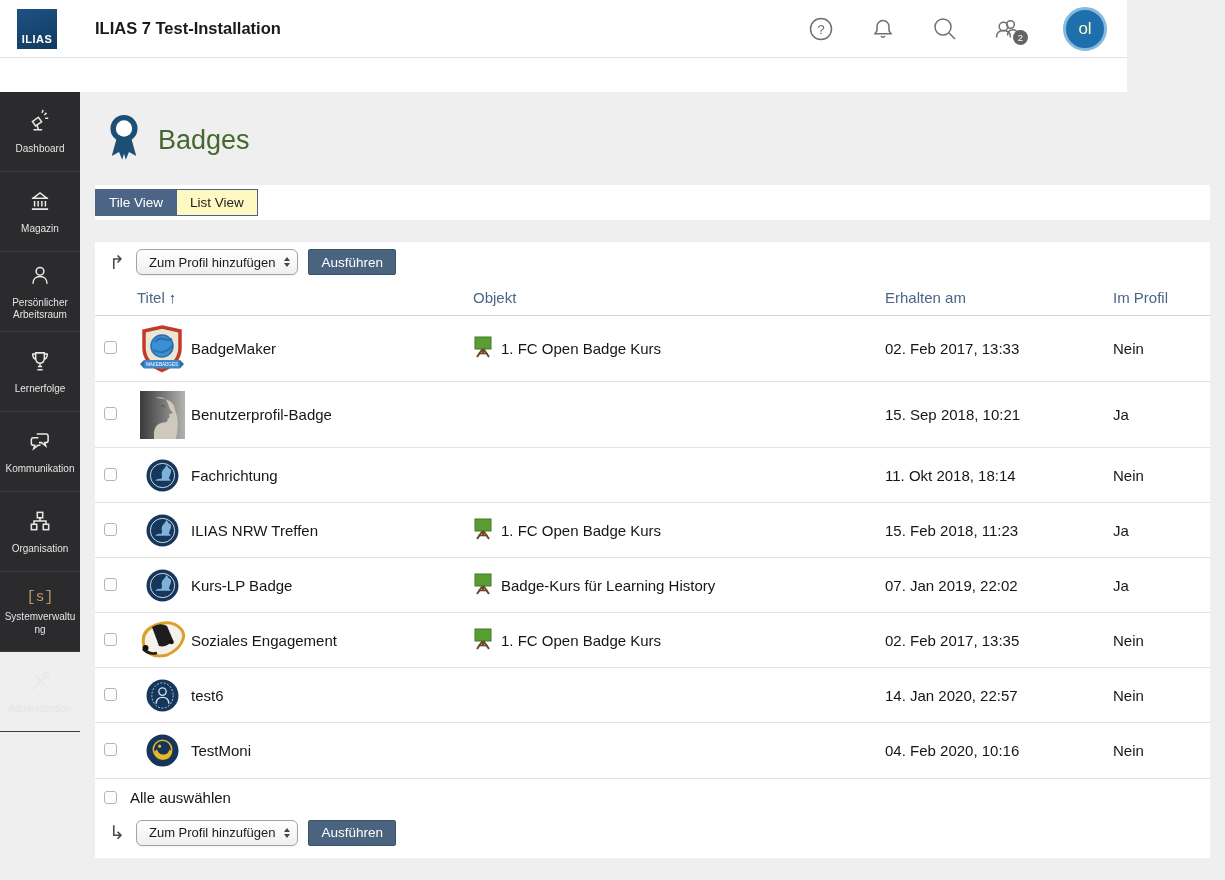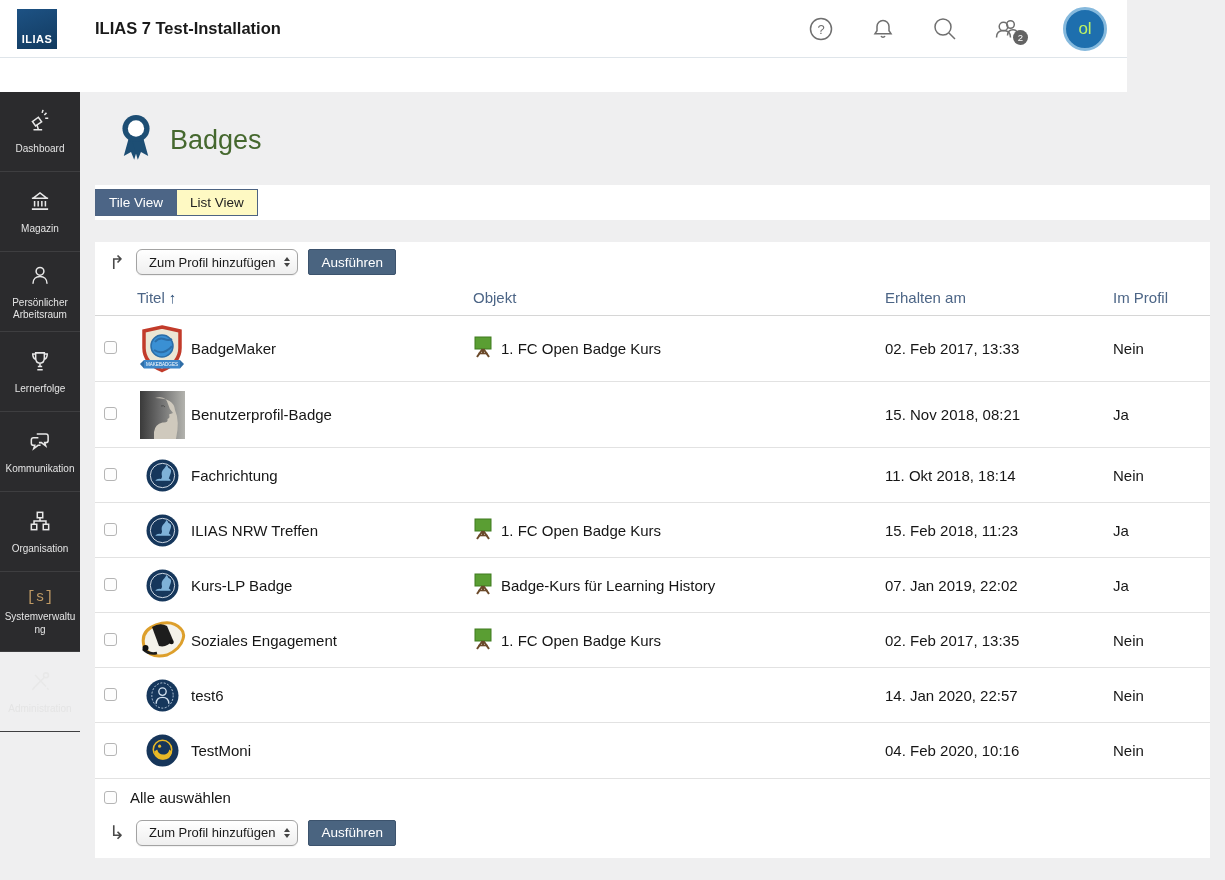--- a/index.html
+++ b/index.html
@@ -12,33 +12,33 @@
   .logo { width:40px; height:40px; margin-left:17px; background:linear-gradient(160deg,#1d5284,#123a5f);
     display:flex; align-items:flex-end; justify-content:center; }
   .logo span { color:#fff; font-weight:bold; font-size:11px; letter-spacing:.5px; padding-bottom:4px; }
   .app-title { margin-left:38px; font-size:16.5px; font-weight:bold; color:#1a1a1a; }
   .top-icons { margin-left:auto; display:flex; align-items:center; gap:34px; padding-right:20px; }
   .tico { width:28px; height:28px; display:flex; align-items:center; justify-content:center; position:relative; cursor:pointer; }
   .tico svg { stroke:#6f6f6f; fill:none; stroke-width:1.5; }
   .count-badge { position:absolute; right:-7px; bottom:-2px; width:15px; height:15px; border-radius:50%;
     background:#636363; color:#fff; font-size:9.5px; display:flex; align-items:center; justify-content:center; }
   .avatar { width:44px; height:44px; border-radius:50%; background:#1e6fae; border:3px solid #85b9dd;
-    color:#bef264; font-size:17px; display:flex; align-items:center; justify-content:center; margin-left:8px; cursor:pointer; }
+    color:#fef9c3; font-size:17px; display:flex; align-items:center; justify-content:center; margin-left:8px; cursor:pointer; }
 
   
   .sidebar { position:absolute; left:0; top:92px; width:80px; height:560px; background:#2b2b2d; }
   .side-item { height:80px; display:flex; flex-direction:column; align-items:center; justify-content:center;
     gap:5px; border-bottom:1px solid #3e3e40; cursor:pointer; padding:0 3px; }
   .side-item svg { stroke:#e8e8e8; fill:none; stroke-width:1.4; }
   .side-label { color:#e4e4e4; font-size:10px; line-height:1.25; text-align:center; overflow-wrap:anywhere; }
   .s-brackets { color:#bf9a64; font-size:15px; font-family:"Liberation Mono", monospace; }
 
   
   .content { position:absolute; left:80px; top:92px; width:1145px; height:788px; }
-  .title-section { display:flex; align-items:center; gap:15px; padding:21px 0 12px 25px;margin-left:12px; }
+  .title-section { display:flex; align-items:center; gap:15px; padding:21px 0 12px 25px; }
   .page-title { font-size:27px; font-weight:400; color:#45682e; }
 
   .tabstrip { background:#fff; margin:6px 15px 22px 15px; height:35px; display:flex; align-items:center; }
   .tab { font-size:13.5px; padding:5px 13px; border:1px solid #4d6382; background:#fef9c3; color:#222; cursor:pointer; }
   .tab.active { background:#4c6586; color:#fff; }
   .tab + .tab { border-left:none; }
 
   .panel { background:#fff; margin:0 15px; padding-bottom:2px; }
   .filter-row { display:flex; align-items:center; gap:10px; padding:7px 12px 8px 13px; }
   .apply-arrow { font-size:19px; color:#4a4a4a; width:18px; text-align:center; }
@@ -283,21 +283,21 @@
                 </span>
       <span class="row-title">Benutzerprofil-Badge</span>
     </div>
             </td>
     <td>
               <div class="obj-wrap">
 
       <span></span>
     </div>
             </td>
-    <td>15. Nov 2018, 08:21</td>
+    <td>15. Sep 2018, 10:21</td>
     <td>Ja</td>
   </tr>
 
   <tr class="short">
     <td class="cb-cell"><span class="checkbox"></span></td>
     <td>
               <div class="title-flex">
       <span class="badge-box">
                   <svg width="33" height="33" viewBox="0 0 34 34">
    <circle cx="17" cy="17" r="16.5" fill="#16375c"></circle>

